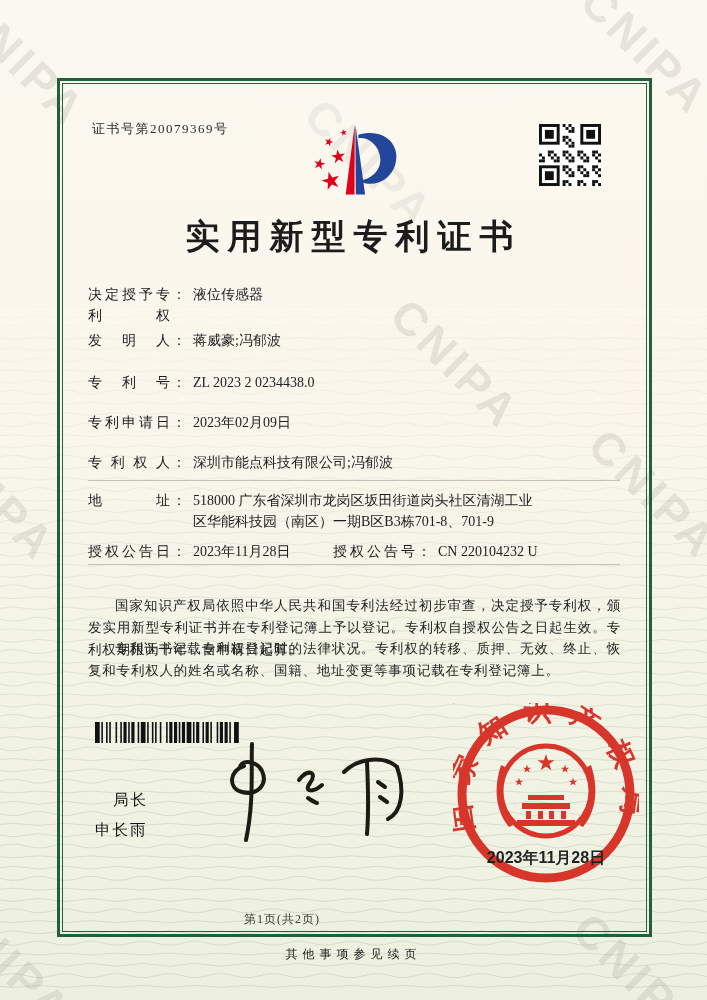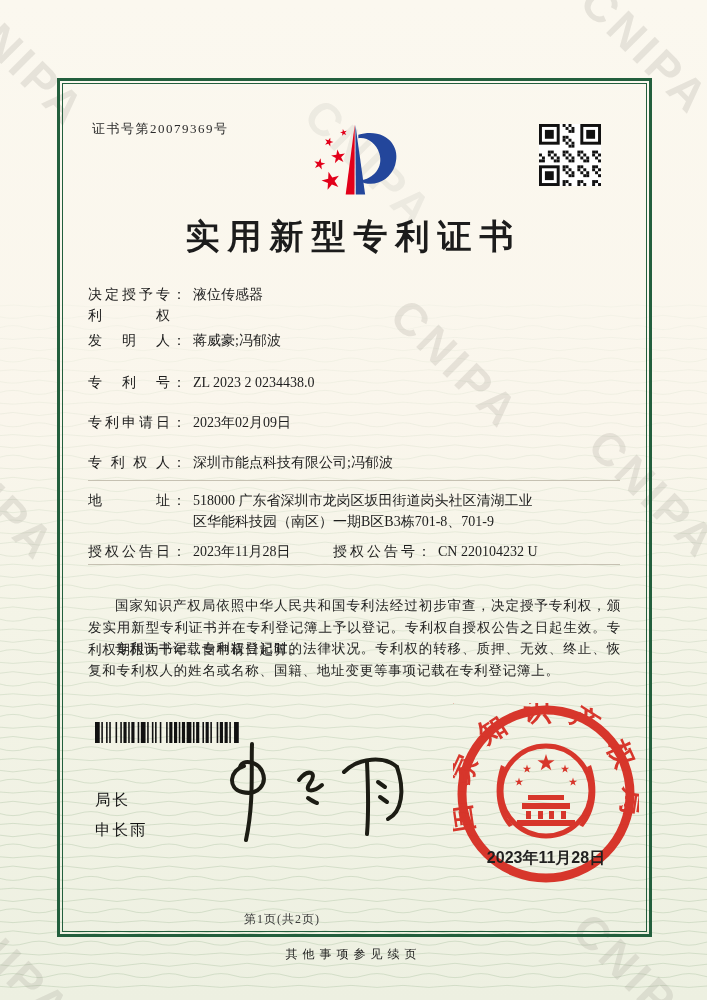--- a/index.html
+++ b/index.html
@@ -326,21 +326,21 @@
       <path d="M56,8 C55,34 58,66 50,104"></path>
       <path d="M103,44 C112,32 122,36 114,47 C107,57 118,56 126,49"></path>
       <path d="M112,62 C115,64 118,66 121,67"></path>
       <path d="M148,36 C163,21 189,20 201,31"></path>
       <path d="M171,26 C172,48 173,74 171,98"></path>
       <path d="M201,31 C209,54 206,76 192,83"></path>
       <path d="M182,46 L189,51 M184,61 L191,66"></path>
     </g>
   </svg>
 
-  <div class="director" style="top:790px;">局长</div>
+  <div class="director" style="top:790px;margin-left:18px;">局长</div>
   <div class="director" style="top:820px;text-align:center;">申长雨</div>
 
   <svg class="abs" style="left:453px;top:703px;" width="186" height="186" viewBox="0 0 186 186">
     <g opacity="0.93">
       <circle cx="93" cy="91" r="84" fill="none" stroke="#d6281e" stroke-width="9"></circle>
       <defs>
         <path id="sealArc" d="M 29,137 A 77,77 0 1 1 157,137" fill="none"></path>
       </defs>
       <text font-family="Liberation Serif, DejaVu Serif, serif" font-size="27" font-weight="bold" fill="#d6281e" letter-spacing="17">
         <textPath href="#sealArc" startOffset="50%" text-anchor="middle">国家知识产权局</textPath>

